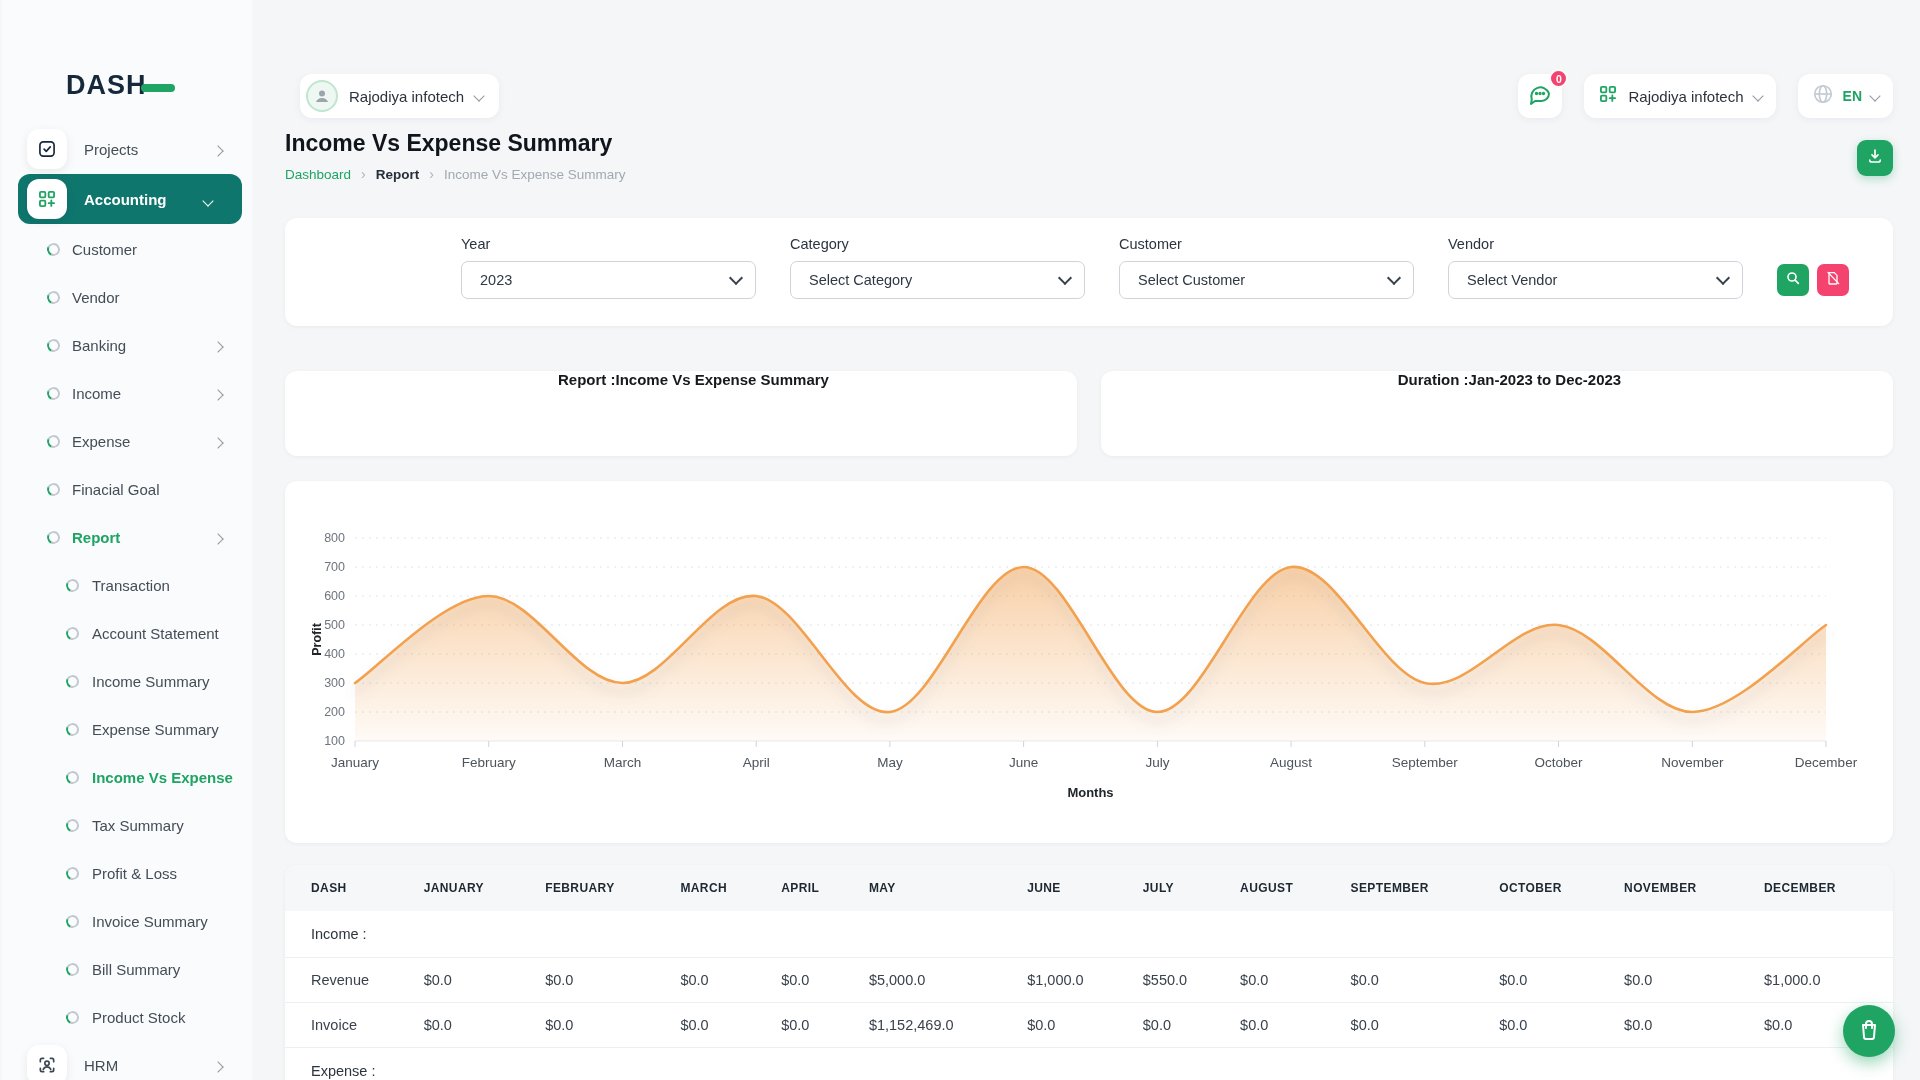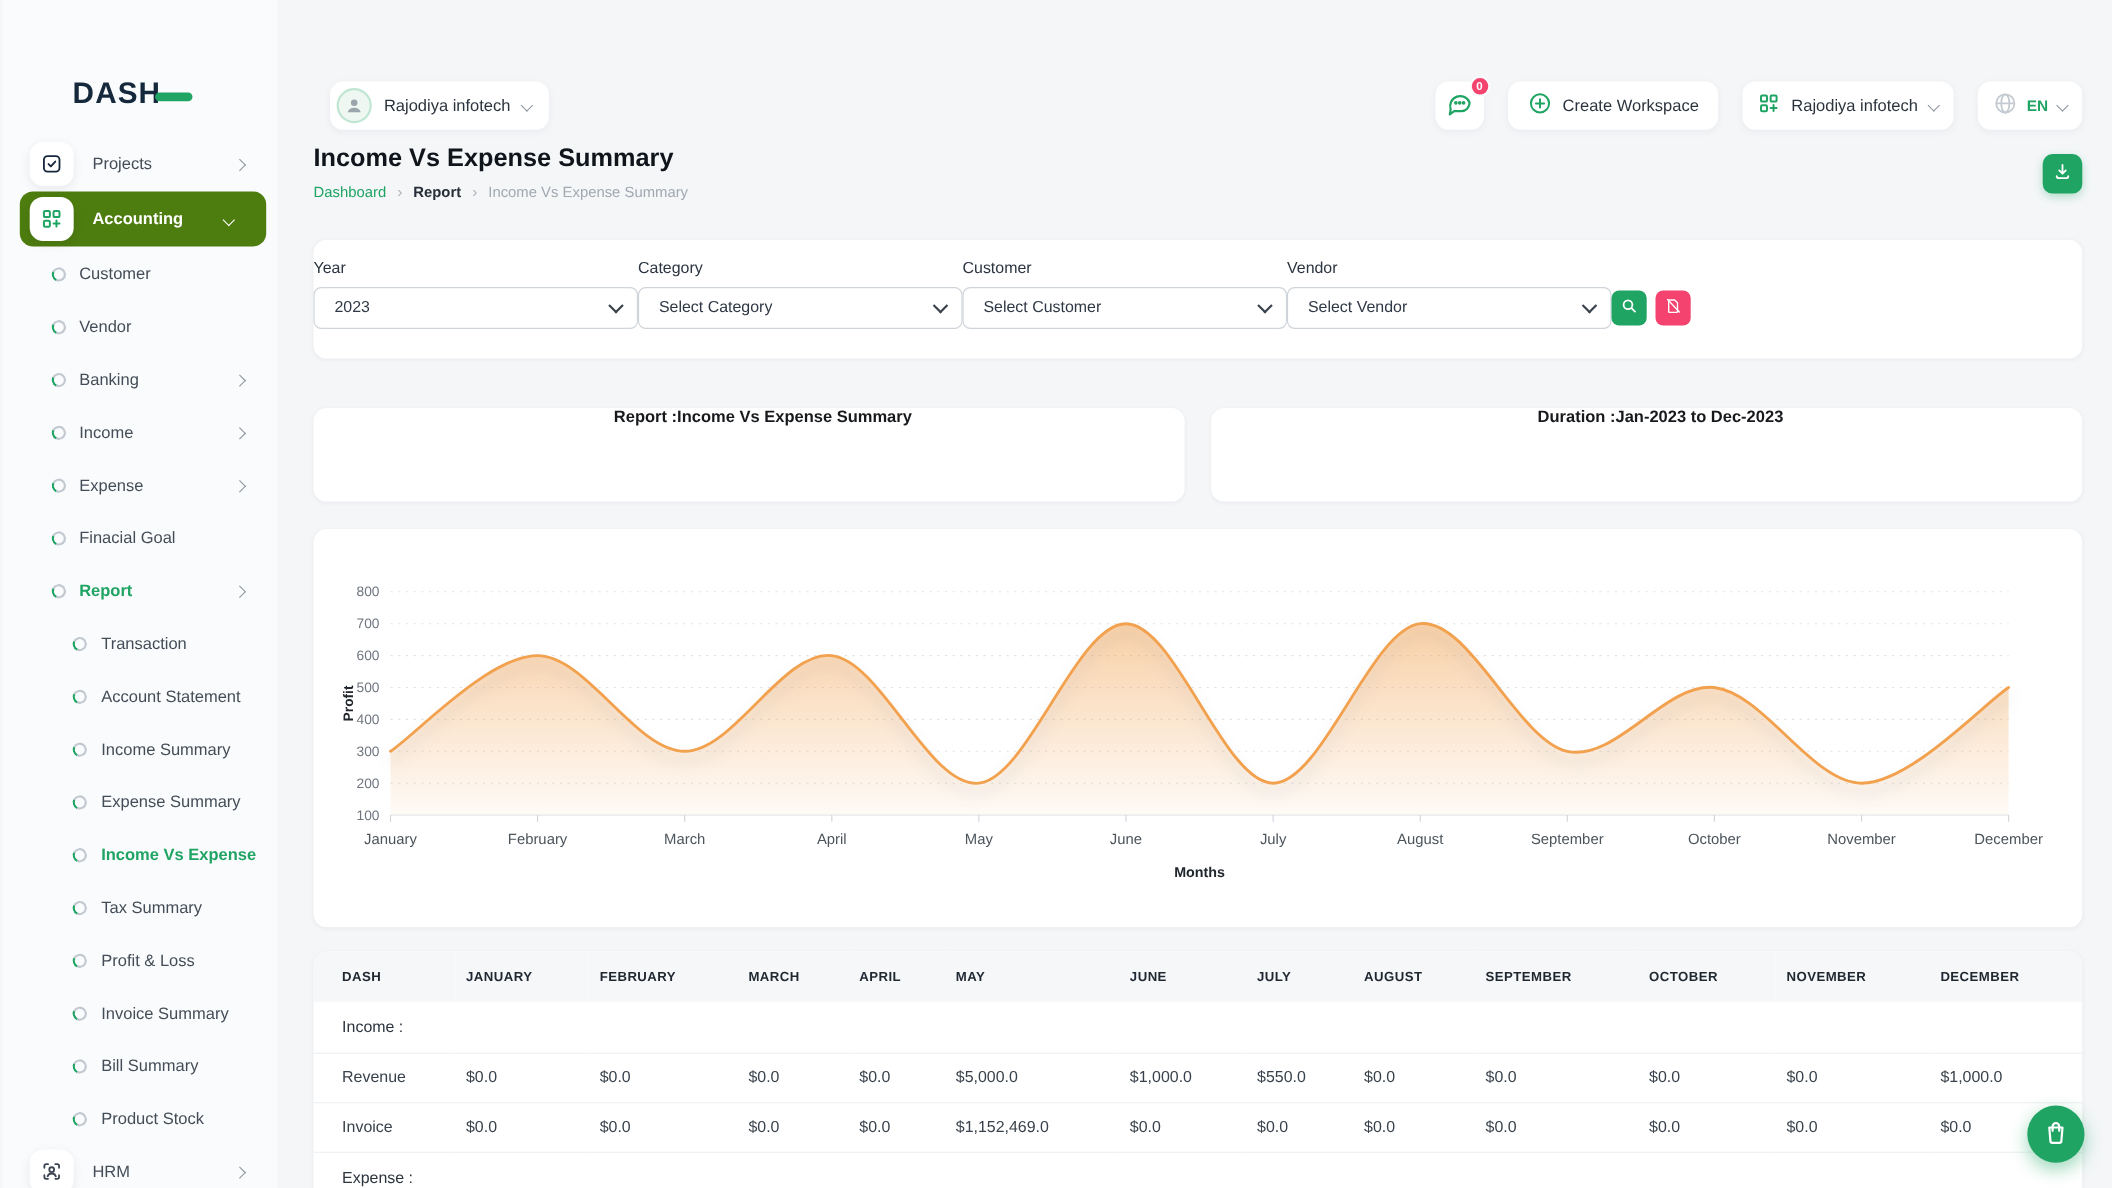--- a/index.html
+++ b/index.html
@@ -7,21 +7,21 @@
   
   .sidebar{position:absolute;left:2px;top:0;width:250px;height:1080px;background:#fafbfc}
   .logo{margin:70px 0 24px 64px;display:flex;align-items:center}
   .logo .logo-text{font-size:27px;font-weight:800;letter-spacing:1px;color:#15283c}
   .logo .logo-dash{width:34px;height:8px;border-radius:4px;background:#1fa463;margin-left:-6px;margin-top:4px}
   .side-item{display:flex;align-items:center;height:48px;cursor:pointer;font-size:15px;color:#444d57}
   .side-item .label{flex:1;white-space:nowrap}
   .side-item .chev-wrap{margin-right:30px}
   .lvl0{padding-left:25px}
   .icon-box{width:40px;height:40px;background:#fff;border-radius:12px;box-shadow:0 3px 10px rgba(20,30,50,.08);display:flex;align-items:center;justify-content:center;margin-right:17px;flex:0 0 auto}
-  .lvl0.active{background:#4d7c0f;border-radius:12px;margin:1px 10px 1px 16px;padding-left:9px;height:50px;color:#fff;font-weight:700}
+  .lvl0.active{background:#0f766e;border-radius:12px;margin:1px 10px 1px 16px;padding-left:9px;height:50px;color:#fff;font-weight:700}
   .lvl0.active .chev{border-color:#fff}
   .bullet{width:9px;height:9px;border-radius:50%;border:2px solid #c2c9d1;border-left-color:#1fa463;transform:rotate(-20deg);flex:0 0 auto}
   .lvl1{padding-left:45px}
   .lvl1 .label{margin-left:12px}
   .lvl2{padding-left:64px}
   .lvl2 .label{margin-left:13px}
   .lvl1.active .label,.lvl2.active .label{color:#1fa463;font-weight:700}
   .chev{display:inline-block;width:7px;height:7px;border-right:1.8px solid #8f97a1;border-bottom:1.8px solid #8f97a1;transform:rotate(-45deg)}
   .chev.down{transform:rotate(45deg)}
   
@@ -42,21 +42,21 @@
   .header-row{display:flex;justify-content:space-between;align-items:flex-start}
   .page-title{font-size:23px;font-weight:600;color:#10151c;margin:0 0 9px 0}
   .breadcrumb{display:flex;align-items:center;gap:10px;font-size:13.5px}
   .breadcrumb .bc-link{color:#1fa463;cursor:pointer}
   .breadcrumb .bc-mid{color:#262e38;font-weight:600;cursor:pointer}
   .breadcrumb .bc-cur{color:#a2a9b2}
   .bc-sep{color:#aeb4bc;font-size:14px}
   .dl-btn{width:36px;height:36px;border-radius:9px;background:#1fa463;display:flex;align-items:center;justify-content:center;margin-top:10px;cursor:pointer;box-shadow:0 3px 8px rgba(31,164,99,.3)}
   
   .card{background:#fff;border-radius:12px;box-shadow:0 1px 4px rgba(16,24,40,.05)}
-  .filter-card{margin-top:36px;display:flex;justify-content:flex-start;padding:18px 44px 27px 0}
+  .filter-card{margin-top:36px;display:flex;justify-content:flex-end;gap:34px;padding:18px 44px 27px 0}
   .f-group{width:295px}
   .f-label{font-size:14.5px;color:#2b3440;margin-bottom:9px}
   .f-select{height:38px;border:1px solid #ced4da;border-radius:7px;display:flex;align-items:center;justify-content:space-between;padding:0 14px 0 18px;font-size:14.5px;color:#2f3845;cursor:pointer;box-sizing:border-box;background:#fff}
   .sel-chev{width:8px;height:8px;border-right:2px solid #39424c;border-bottom:2px solid #39424c;transform:rotate(45deg);margin-top:-4px}
   .f-btns{display:flex;gap:8px;align-self:flex-end;margin-bottom:3px}
   .sq-btn{width:32px;height:32px;border-radius:7px;display:flex;align-items:center;justify-content:center;cursor:pointer}
   .sq-btn.search{background:#1fa463}
   .sq-btn.reset{background:#f4436f}
   .info-row{display:flex;gap:24px;margin-top:45px}
   .info-card{flex:1;height:85px;display:flex;flex-direction:row;justify-content:center;padding-left:25px;box-sizing:border-box}
@@ -213,29 +213,20 @@
           <svg width="24" height="24" viewBox="0 0 24 24" fill="none" stroke="#1fa463" stroke-width="2" stroke-linecap="round" stroke-linejoin="round">
             <path d="M21 11.5a7.5 7.5 0 0 1-7.5 7.5H7l-4 3 .8-4.6A7.5 7.5 0 1 1 21 11.5z"></path>
             <circle cx="8.5" cy="11.5" r=".7" fill="#1fa463"></circle>
               <circle cx="12" cy="11.5" r=".7" fill="#1fa463"></circle>
               <circle cx="15.5" cy="11.5" r=".7" fill="#1fa463"></circle>
           </svg>
         </span>
         <span class="badge">0</span>
       </div>
 
-      <div class="pill cw-pill">
-        <span>
-          <svg width="22" height="22" viewBox="0 0 24 24" fill="none" stroke="#1fa463" stroke-width="2" stroke-linecap="round">
-              <circle cx="12" cy="12" r="9"></circle>
-              <path d="M12 8v8M8 12h8"></path>
-            </svg>
-        </span>
-        <span class="pill-label">Create Workspace</span>
-      </div>
 
       <div class="pill co-pill">
         <span>
           <svg width="20" height="20" viewBox="0 0 24 24" fill="none" stroke="#1fa463" stroke-width="2.2" stroke-linecap="round">
               <rect x="3.5" y="3.5" width="6.5" height="6.5" rx="1.3"></rect>
               <rect x="14" y="3.5" width="6.5" height="6.5" rx="1.3"></rect>
               <rect x="3.5" y="14" width="6.5" height="6.5" rx="1.3"></rect>
               <path d="M17.2 13.8v6.5M14 17h6.5"></path>
             </svg>
         </span>

